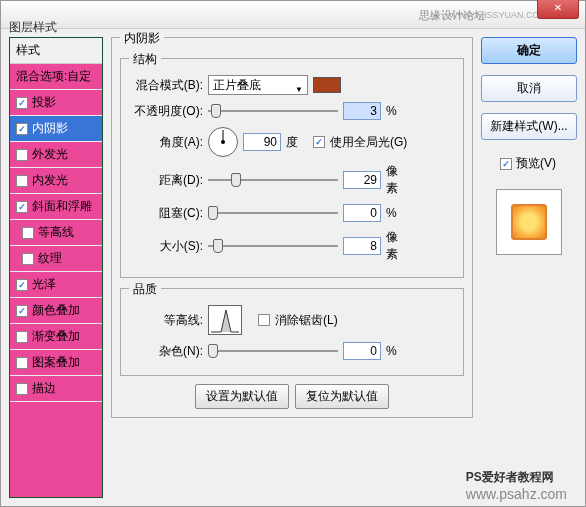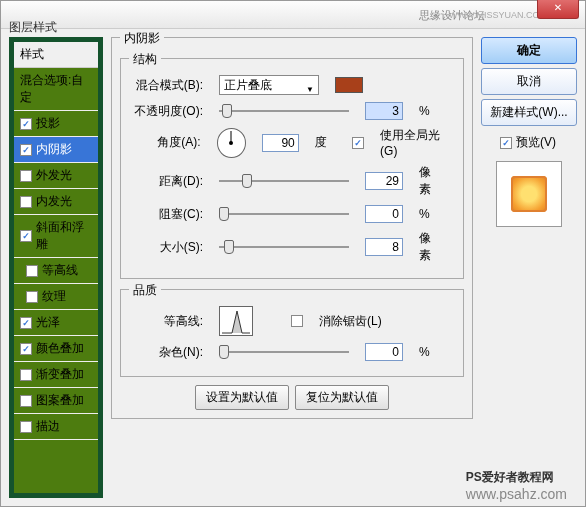--- a/index.html
+++ b/index.html
@@ -4,51 +4,51 @@
 <style>
 * { box-sizing: border-box; font-family: "Microsoft YaHei", SimSun, sans-serif; font-size: 12px; }
 body { margin: 0; background: #fff; }
 .dialog { width: 586px; height: 507px; background: #f0f0f0; border: 1px solid #999; position: relative; }
 .titlebar { height: 28px; background: linear-gradient(#fdfdfd, #e8e8e8); border-bottom: 1px solid #ccc; display: flex; align-items: center; padding: 0 0 0 8px; position: relative; }
 .titlebar-title { color: #333; font-weight: normal; margin-top: 26px; }
 .titlebar-right { position: absolute; right: 100px; top: 0; height: 28px; display: flex; align-items: center; color: #888; font-size: 11px;}
 .titlebar-url { position: absolute; right: 38px; top: 0; height: 28px; display: flex; align-items: center; color: #aaa; font-size: 9px;}
 .close-btn { position: absolute; right: 6px; top: -2px; width: 42px; height: 20px; background: linear-gradient(#e27070, #c83a3a); border: 1px solid #a03030; border-top:none; border-radius: 0 0 3px 3px; color: #fff; text-align: center; line-height: 18px; font-size: 10px;}
 .body { display: flex; padding: 8px; height: calc(100% - 28px); gap: 8px; }
-.left-panel { width: 94px; border: 5px solid #14532d; background: #4d7c0f; }
+.left-panel { width: 94px; border: 1px solid #14532d; background: #ec4899; }
 .left-header { background: #f0f0f0; border-bottom:1px solid #ccc; padding: 4px 6px; }
 .left-item { padding: 4px 6px; display: flex; align-items: center; gap: 4px; border-bottom: 1px solid #eee; cursor: pointer;}
 .left-item.sub { padding-left: 12px; }
 .left-item.selected { background: #3875d7; color: #fff; }
 .chk { width: 12px; height: 12px; border: 1px solid #888; background: #fff; display: inline-flex; align-items: center; justify-content: center; font-size: 9px; color: #3875d7; flex-shrink:0;}
 .chk.checked::after { content: "✓"; font-weight:bold; }
 .mid-panel { flex: 1; }
 .group { border: 1px solid #aaa; margin-bottom: 8px; padding: 10px 8px 8px 8px; position: relative; background: #f0f0f0;}
 .group-title { position: absolute; top: -8px; left: 8px; background: #f0f0f0; padding: 0 4px; }
 .subgroup { border: 1px solid #aaa; padding: 10px 8px 8px 8px; position: relative; margin-bottom: 8px; margin-top: 10px;}
 .subgroup-title { position: absolute; top: -8px; left: 8px; background: #f0f0f0; padding: 0 4px; }
-.row { display: flex; align-items: center; margin: 6px 0; gap: 16px; }
+.row { display: flex; align-items: center; margin: 6px 0; gap: 5px; }
 .row-label { width: 74px; text-align: right; }
 .combo { width: 100px; height: 20px; border: 1px solid #888; background: #fff; display: flex; align-items: flex-end; justify-content: space-between; padding: 0 4px;}
 .combo .arrow { font-size: 8px;}
 .swatch { width: 28px; height: 16px; background: #a8401a; border: 1px solid #555; }
 .slider { flex: 1; height: 20px; position: relative; display: flex; align-items: center; max-width:130px;}
 .slider-track { height: 2px; background: #999; width: 100%; position: relative;}
 .slider-thumb { position: absolute; top: -6px; width: 10px; height: 14px; background: #e8e8e8; border: 1px solid #666; border-radius: 2px 2px 4px 4px;}
 .num-input { width: 38px; height: 18px; border: 1px solid #7a9ac9; background: #fff; text-align: right; padding-right: 3px; display:flex; align-items:center; justify-content:flex-end;}
 .num-input.selected { background: #cde0ff; }
 .unit { width: 22px; }
 .angle-dial { width: 30px; height: 30px; border: 1px solid #666; border-radius: 50%; background: #fff; position: relative;}
 .angle-hand { position: absolute; left: 50%; top: 50%; width: 1px; height: 12px; background: #000; transform-origin: bottom; transform: translate(-50%,-100%) rotate(0deg);}
 .angle-dot { position:absolute; left:50%; top:50%; width:4px; height:4px; background:#000; border-radius:50%; transform:translate(-50%,-50%);}
 .contour-box { width: 34px; height: 30px; border: 1px solid #666; background: #fff; position: relative; display:inline-block;}
 .contour-svg { position:absolute; left:0; top:0;}
 .btn-row { display: flex; gap: 6px; justify-content: center; margin-top: 4px;}
 .btn { border: 1px solid #888; background: linear-gradient(#fdfdfd,#e0e0e0); padding: 3px 10px; cursor:pointer; border-radius:2px;}
-.right-panel { width: 96px; display: flex; flex-direction: column; gap: 4px; align-items: stretch;}
+.right-panel { width: 96px; display: flex; flex-direction: column; gap: 11px; align-items: stretch;}
 .right-btn { border: 1px solid #7a9ac9; background: linear-gradient(#fefeff,#e5edf9); padding: 4px 0; text-align: center; cursor:pointer; border-radius:3px;}
 .right-btn.primary { background: linear-gradient(#d5e9ff,#a3cef7); font-weight:bold; border-color:#3875d7;}
 .preview-row { display:flex; align-items:center; gap:4px; margin-top:4px;padding-left:19px;}
 .preview-box { width: 66px; height: 66px; border: 1px solid #999; background: #fff; margin: 6px auto; display:flex; align-items:center; justify-content:center;}
 .preview-inner { width: 36px; height: 36px; background: radial-gradient(circle at 50% 50%, #ffe070 30%, #f5a030 70%, #e08020 100%); box-shadow: inset 0 0 0 2px #e08030; border-radius:4px;}
 .watermark { position: absolute; right: 18px; bottom: 4px; font-size: 11px; color: #333; font-weight:bold;}
 .watermark small { color:#888; font-size:14px; font-weight:normal;}
 </style>
 </head>
 <body>

